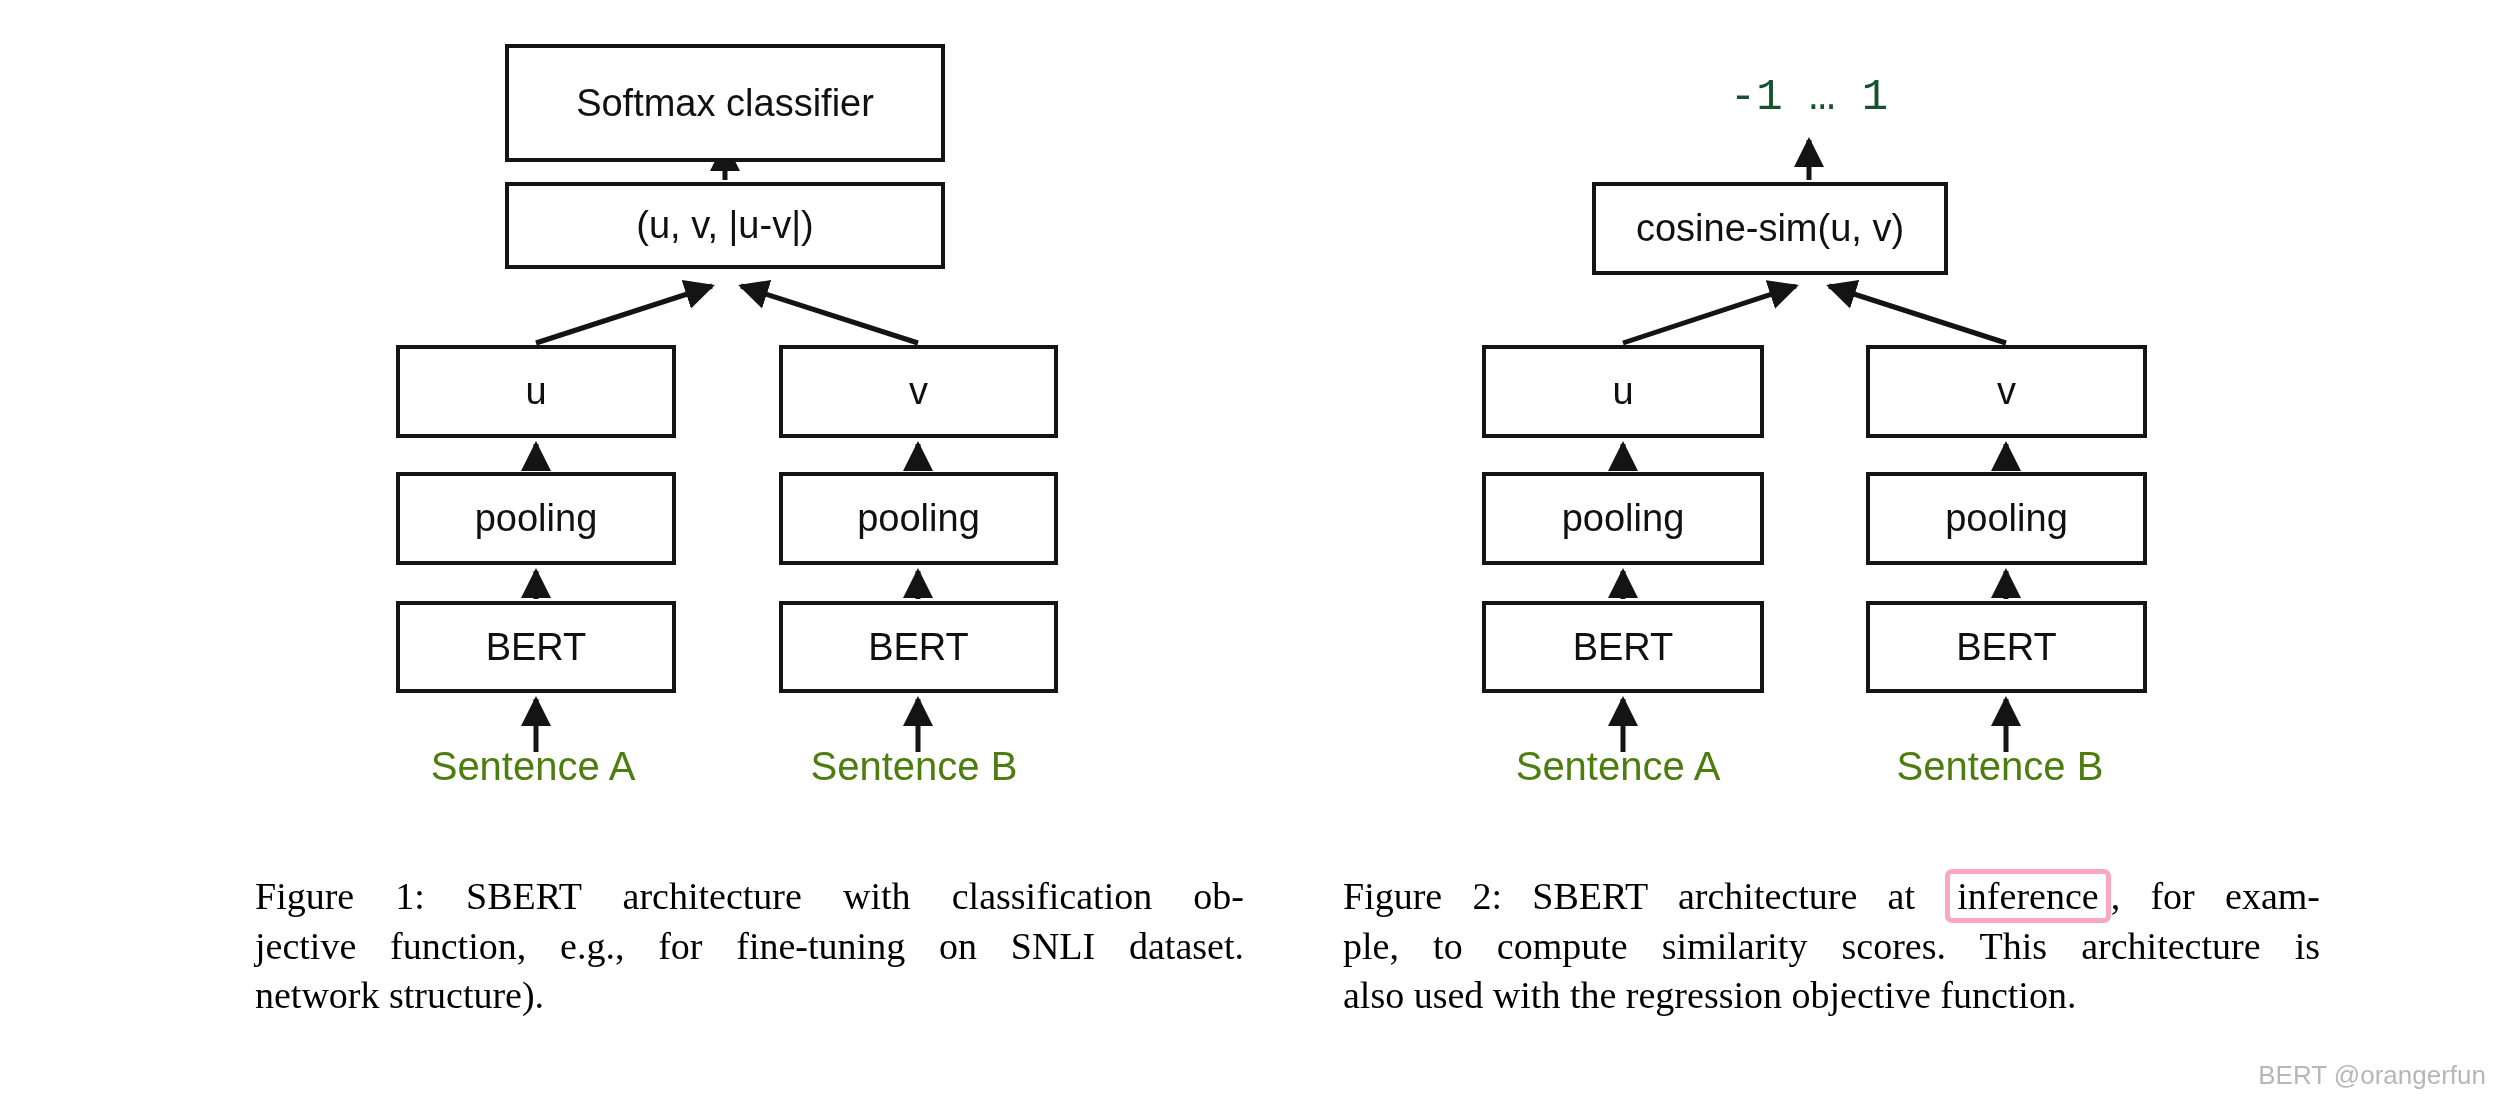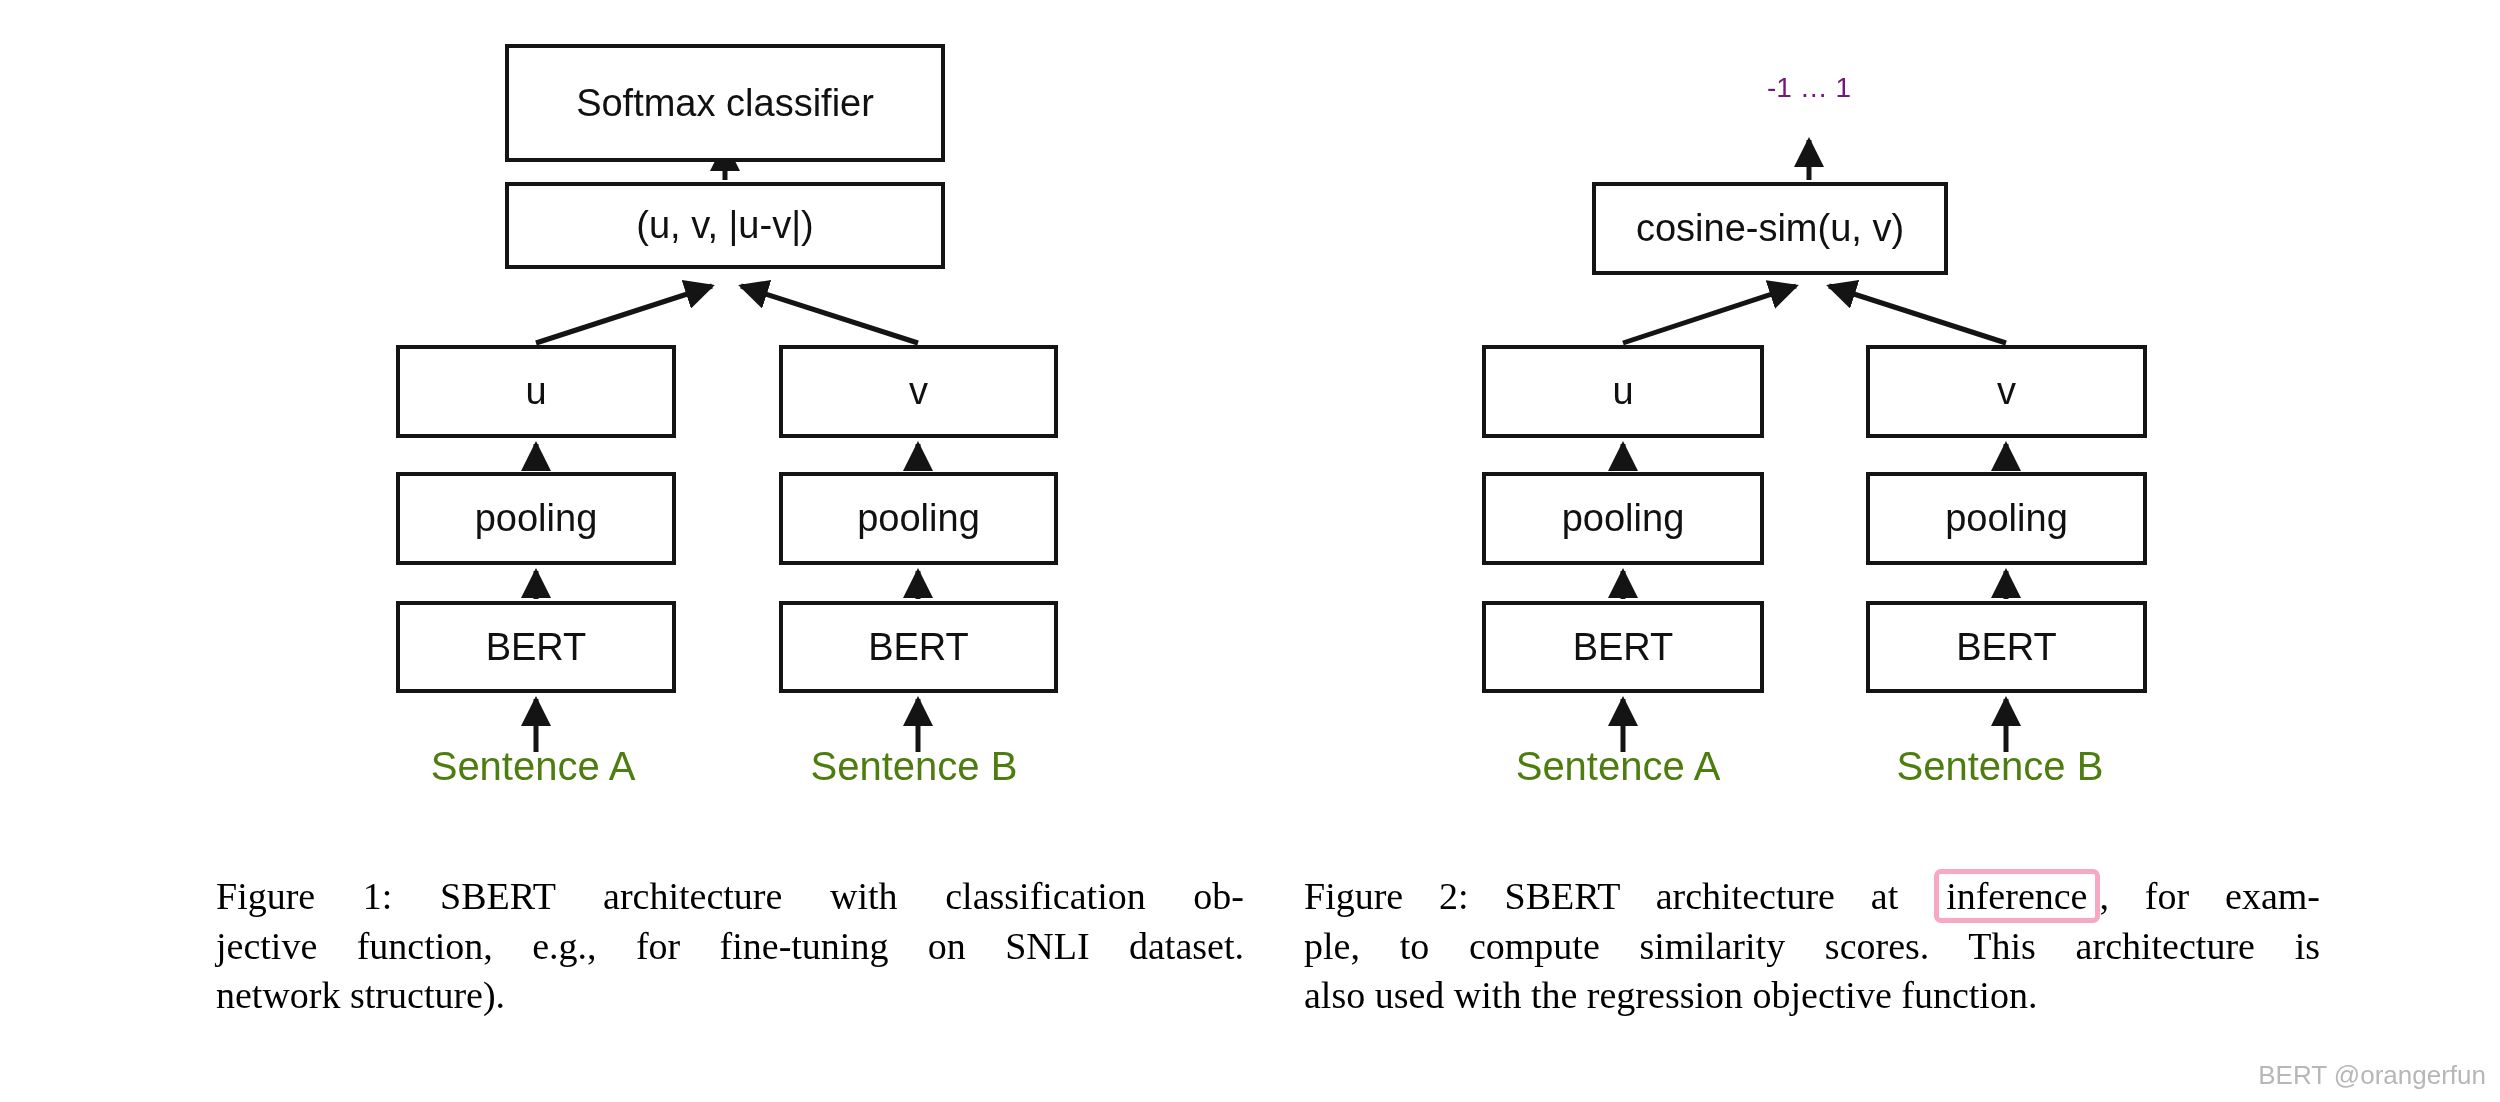--- a/index.html
+++ b/index.html
@@ -34,33 +34,33 @@
     position: absolute;
     transform: translateX(-50%);
     font-family: "Liberation Sans", "DejaVu Sans", sans-serif;
     font-size: 40px;
     color: #4d7c0f;
     white-space: nowrap;
   }
   .out-label {
     position: absolute;
     transform: translateX(-50%);
-    font-family: Liberation Sans, sans-serif;
-    font-size: 28px;
-    color: #701a75;
+    font-family: Liberation Mono, monospace;
+    font-size: 44px;
+    color: #14532d;
     white-space: nowrap;
   }
   .caption {
     position: absolute;
     font-family: "Liberation Serif", "DejaVu Serif", serif;
     font-size: 38px;
     line-height: 49.5px;
     color: #000;
   }
-  .cap-line { text-align: left; }
+  .cap-line { text-align: left; margin-left: 39px; }
   .cap-line.stretch {
     text-align: justify;
     text-align-last: justify;
   }
   .hl {
     border: 5px solid var(--hl, #f7a8c3);
     border-radius: 7px;
     padding: 1px 7px;
   }
   .watermark {

